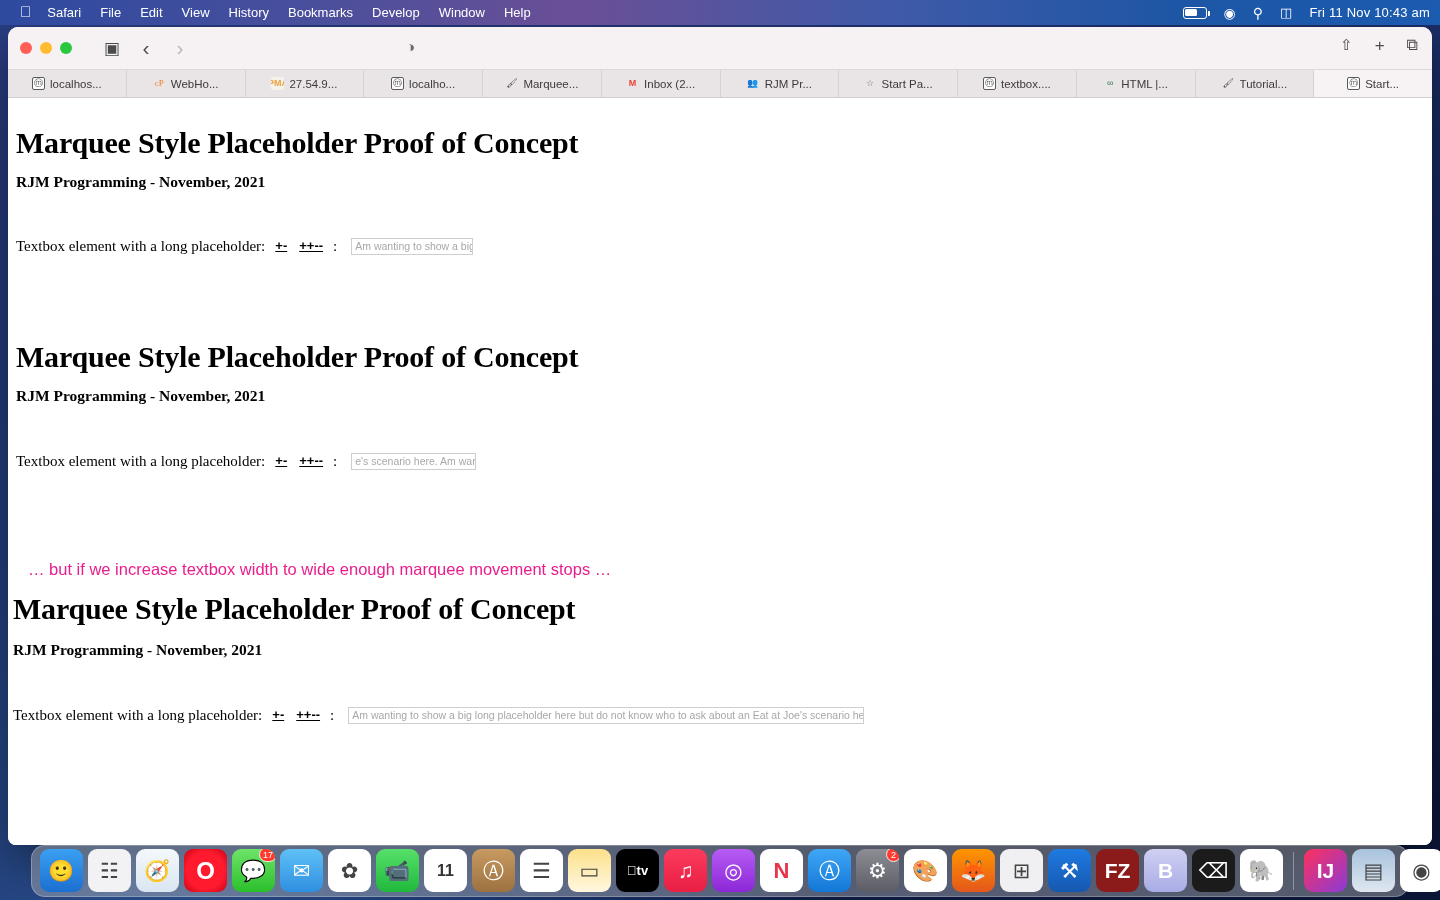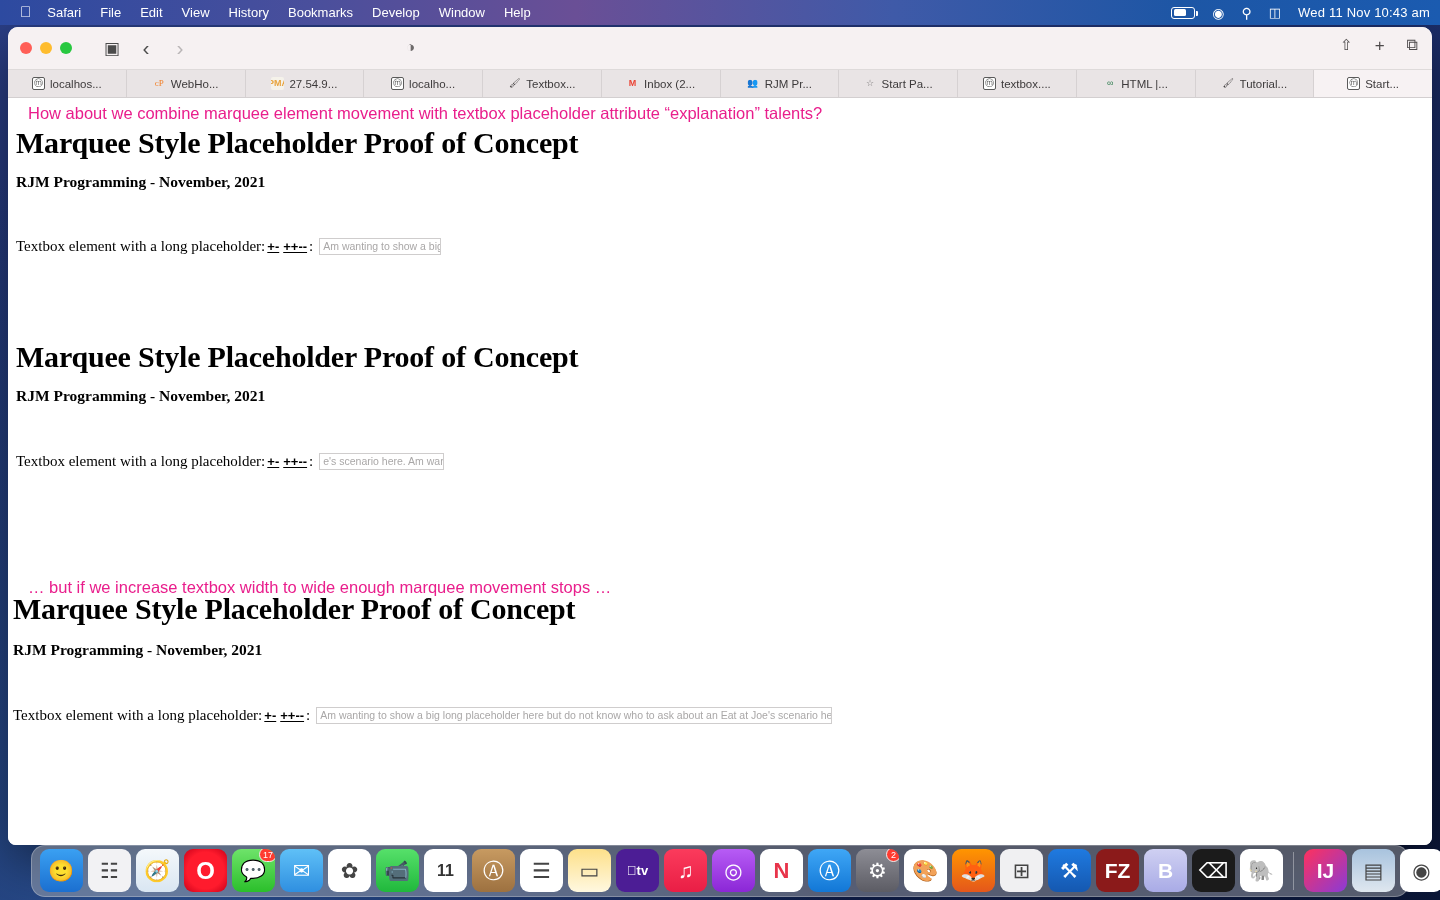--- a/index.html
+++ b/index.html
@@ -124,21 +124,21 @@
   h1.poc {
     font-family:"Liberation Serif", serif; font-weight:bold;
     font-size:30px; margin:0; color:#000; letter-spacing:-0.2px;
   }
   .sub {
     font-family:"Liberation Serif", serif; font-weight:bold;
     font-size:15.5px; margin:0; color:#000;
   }
   .tbrow {
     font-family:"Liberation Serif", serif; font-size:15px; color:#000;
-    display:flex; align-items:center; gap:0px;
+    display:flex; gap:8px;
   }
   .tbrow .lnk {
     color:#000; text-decoration:underline; font-weight:bold;
     font-family:"Liberation Sans", sans-serif; font-size:13px;
     letter-spacing:0px; margin:0 2px;
   }
   .tbox {
     font-family:"Liberation Sans", sans-serif;
     font-size:10.5px; color:#a9a7a7;
     border:1px solid #cfcdcd; background:#fff;
@@ -153,21 +153,21 @@
 
   .row-a { position:absolute; left:20px; top:6px; }
   .h1-a  { position:absolute; left:8px; top:28px; }
   .sub-a { position:absolute; left:8px; top:75px; }
   .tb-a  { position:absolute; left:8px; top:140px; }
   .row-b { position:absolute; left:22px; top:182px; }
 
   .h1-b  { position:absolute; left:8px; top:242px; }
   .sub-b { position:absolute; left:8px; top:289px; }
   .tb-b  { position:absolute; left:8px; top:355px; }
-  .row-c { position:absolute; left:20px; top:480px; }
+  .row-c { position:absolute; left:20px; top:462px; }
 
   .h1-c  { position:absolute; left:5px; top:494px; }
   .sub-c { position:absolute; left:5px; top:543px; }
   .tb-c  { position:absolute; left:5px; top:609px; }
 
   
   .dock {
     position:absolute; left:31px; bottom:3px; width:1378px; height:52px;
     background:rgba(190,190,190,.42);
     border:1px solid rgba(255,255,255,.25);
@@ -213,21 +213,21 @@
   <span class="mi">Window</span>
   <span class="mi">Help</span>
   <span class="spacer"></span>
   <span class="right">
     <span class="battery">
         <i></i>
       </span>
     <span style="font-size:14px;">◉</span>
     <span style="font-size:14px;">⚲</span>
     <span style="font-size:13px;">◫</span>
-    <span class="clock">Wed 11 Nov  10:43 am</span>
+    <span class="clock">Fri 11 Nov  10:43 am</span>
   </span>
 </div>
 
 <div class="window">
 
   <div class="titlebar">
     <div class="traffic">
       <span class="dot r"></span>
       <span class="dot y"></span>
       <span class="dot g"></span>
@@ -260,21 +260,21 @@
       <div class="tab">
         <span class="fav fav-pma">PMA</span>
         <span class="lbl">27.54.9...</span>
       </div>
       <div class="tab">
         <span class="fav fav-localhost">ⓜ</span>
         <span class="lbl">localho...</span>
       </div>
       <div class="tab">
         <span class="fav fav-pencil">🖌</span>
-        <span class="lbl">Textbox...</span>
+        <span class="lbl">Marquee...</span>
       </div>
       <div class="tab">
         <span class="fav fav-gm">M</span>
         <span class="lbl">Inbox (2...</span>
       </div>
       <div class="tab">
         <span class="fav fav-people">👥</span>
         <span class="lbl">RJM Pr...</span>
       </div>
       <div class="tab">
@@ -294,21 +294,20 @@
         <span class="lbl">Tutorial...</span>
       </div>
       <div class="tab active">
         <span class="fav fav-localhost">ⓜ</span>
         <span class="lbl">Start...</span>
       </div>
     </div>
 
   <div class="page">
 
-    <div class="pink row-a">How about we combine marquee element movement with textbox   placeholder attribute “explanation” talents?</div>
 
     <h1 class="poc h1-a">Marquee Style Placeholder Proof of Concept</h1>
     <div class="sub sub-a">RJM Programming - November, 2021</div>
 
     <div class="tbrow tb-a">
       <span>Textbox element with a long placeholder:</span>
       <a class="lnk" href="#">+-</a>
       <a class="lnk" href="#">++--</a>
       <span>:</span>
       <span class="tbox w1" title="Am wanting to show a big long placeholder here but do not know who to ask about an Eat at Joe's scenario here.">Am wanting to show a big l</span>
@@ -373,21 +372,21 @@
     </div>
     <div class="app" style="background: linear-gradient(rgb(199, 154, 97), rgb(157, 113, 64));">
       <span class="glyph">Ⓐ</span>
     </div>
     <div class="app" style="background: rgb(255, 255, 255);">
       <span class="glyph" style="color: rgb(68, 68, 68);">☰</span>
     </div>
     <div class="app" style="background: linear-gradient(rgb(253, 224, 138), rgb(255, 248, 224));">
       <span class="glyph" style="color: rgb(68, 68, 68);">▭</span>
     </div>
-    <div class="app" style="background: #4c1d95;">
+    <div class="app" style="background: #000000;">
       <span class="glyph" style="font-size: 13px; font-weight: bold;">tv</span>
     </div>
     <div class="app" style="background: linear-gradient(rgb(251, 59, 92), rgb(233, 30, 69));">
       <span class="glyph">♫</span>
     </div>
     <div class="app" style="background: linear-gradient(rgb(183, 92, 245), rgb(139, 39, 214));">
       <span class="glyph">◎</span>
     </div>
     <div class="app" style="background: rgb(255, 255, 255);">
       <span class="glyph" style="color: rgb(232, 52, 74); font-weight: bold; font-size: 22px;">N</span>

